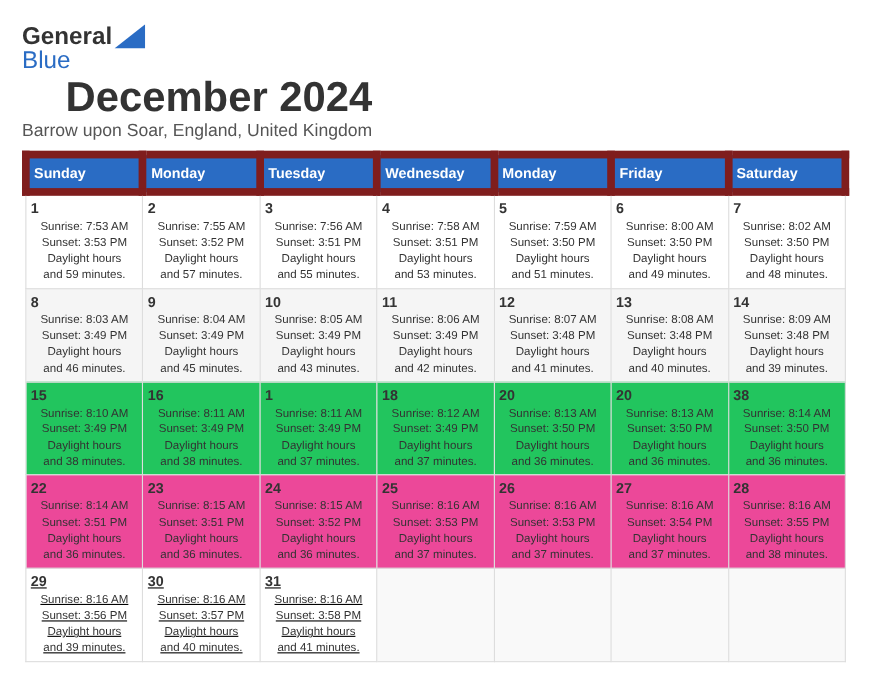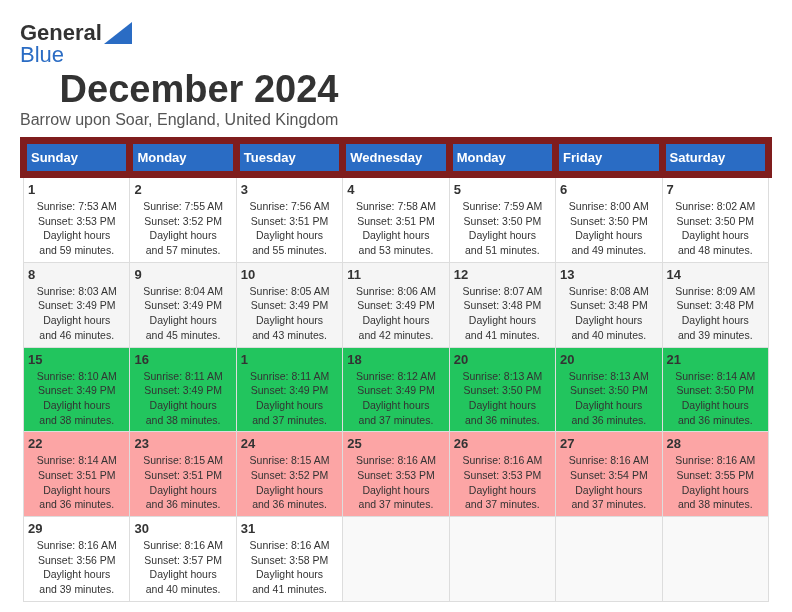--- a/index.html
+++ b/index.html
@@ -77,22 +77,22 @@
       line-height: 1.4;
       text-align: center;
     }
     .empty-cell {
       background: #f0f0f0;
     }
     
     .week-row-1 td { background-color: #fff; }
     .week-row-2 td { background-color: #f5f5f5; }
     .week-row-3 td { background-color: #22c55e; }
-    .week-row-4 td { background-color: #fca5a5; }
-    .week-row-5 td { background-color: #fff; }
+    .week-row-4 td { background-color: #ec4899; }
+    .week-row-5 td { background-color: #fff; text-decoration: underline; }
     .empty-cell { background-color: inherit !important; }
   </style>
 </head>
 <body>
 
 <div class="header-section">
   <div class="logo">
     <div style="display:flex; align-items:flex-end;">
       <span style="font-size:22px; font-weight:bold; color:#333;">General</span>
       <svg width="28" height="22" viewBox="0 0 28 22" style="margin-left:2px; margin-bottom:2px;">
@@ -299,21 +299,21 @@
         <td>
         <span class="day-num">20</span>
         <div class="day-info">
           Sunrise: 8:13 AM<br>
           Sunset: 3:50 PM<br>
           Daylight hours<br>
           and 36 minutes.
         </div>
       </td>
         <td>
-        <span class="day-num">21</span>
+        <span class="day-num">38</span>
         <div class="day-info">
           Sunrise: 8:14 AM<br>
           Sunset: 3:50 PM<br>
           Daylight hours<br>
           and 36 minutes.
         </div>
       </td>
       </tr>
       <tr class="week-row-4">
         <td>

